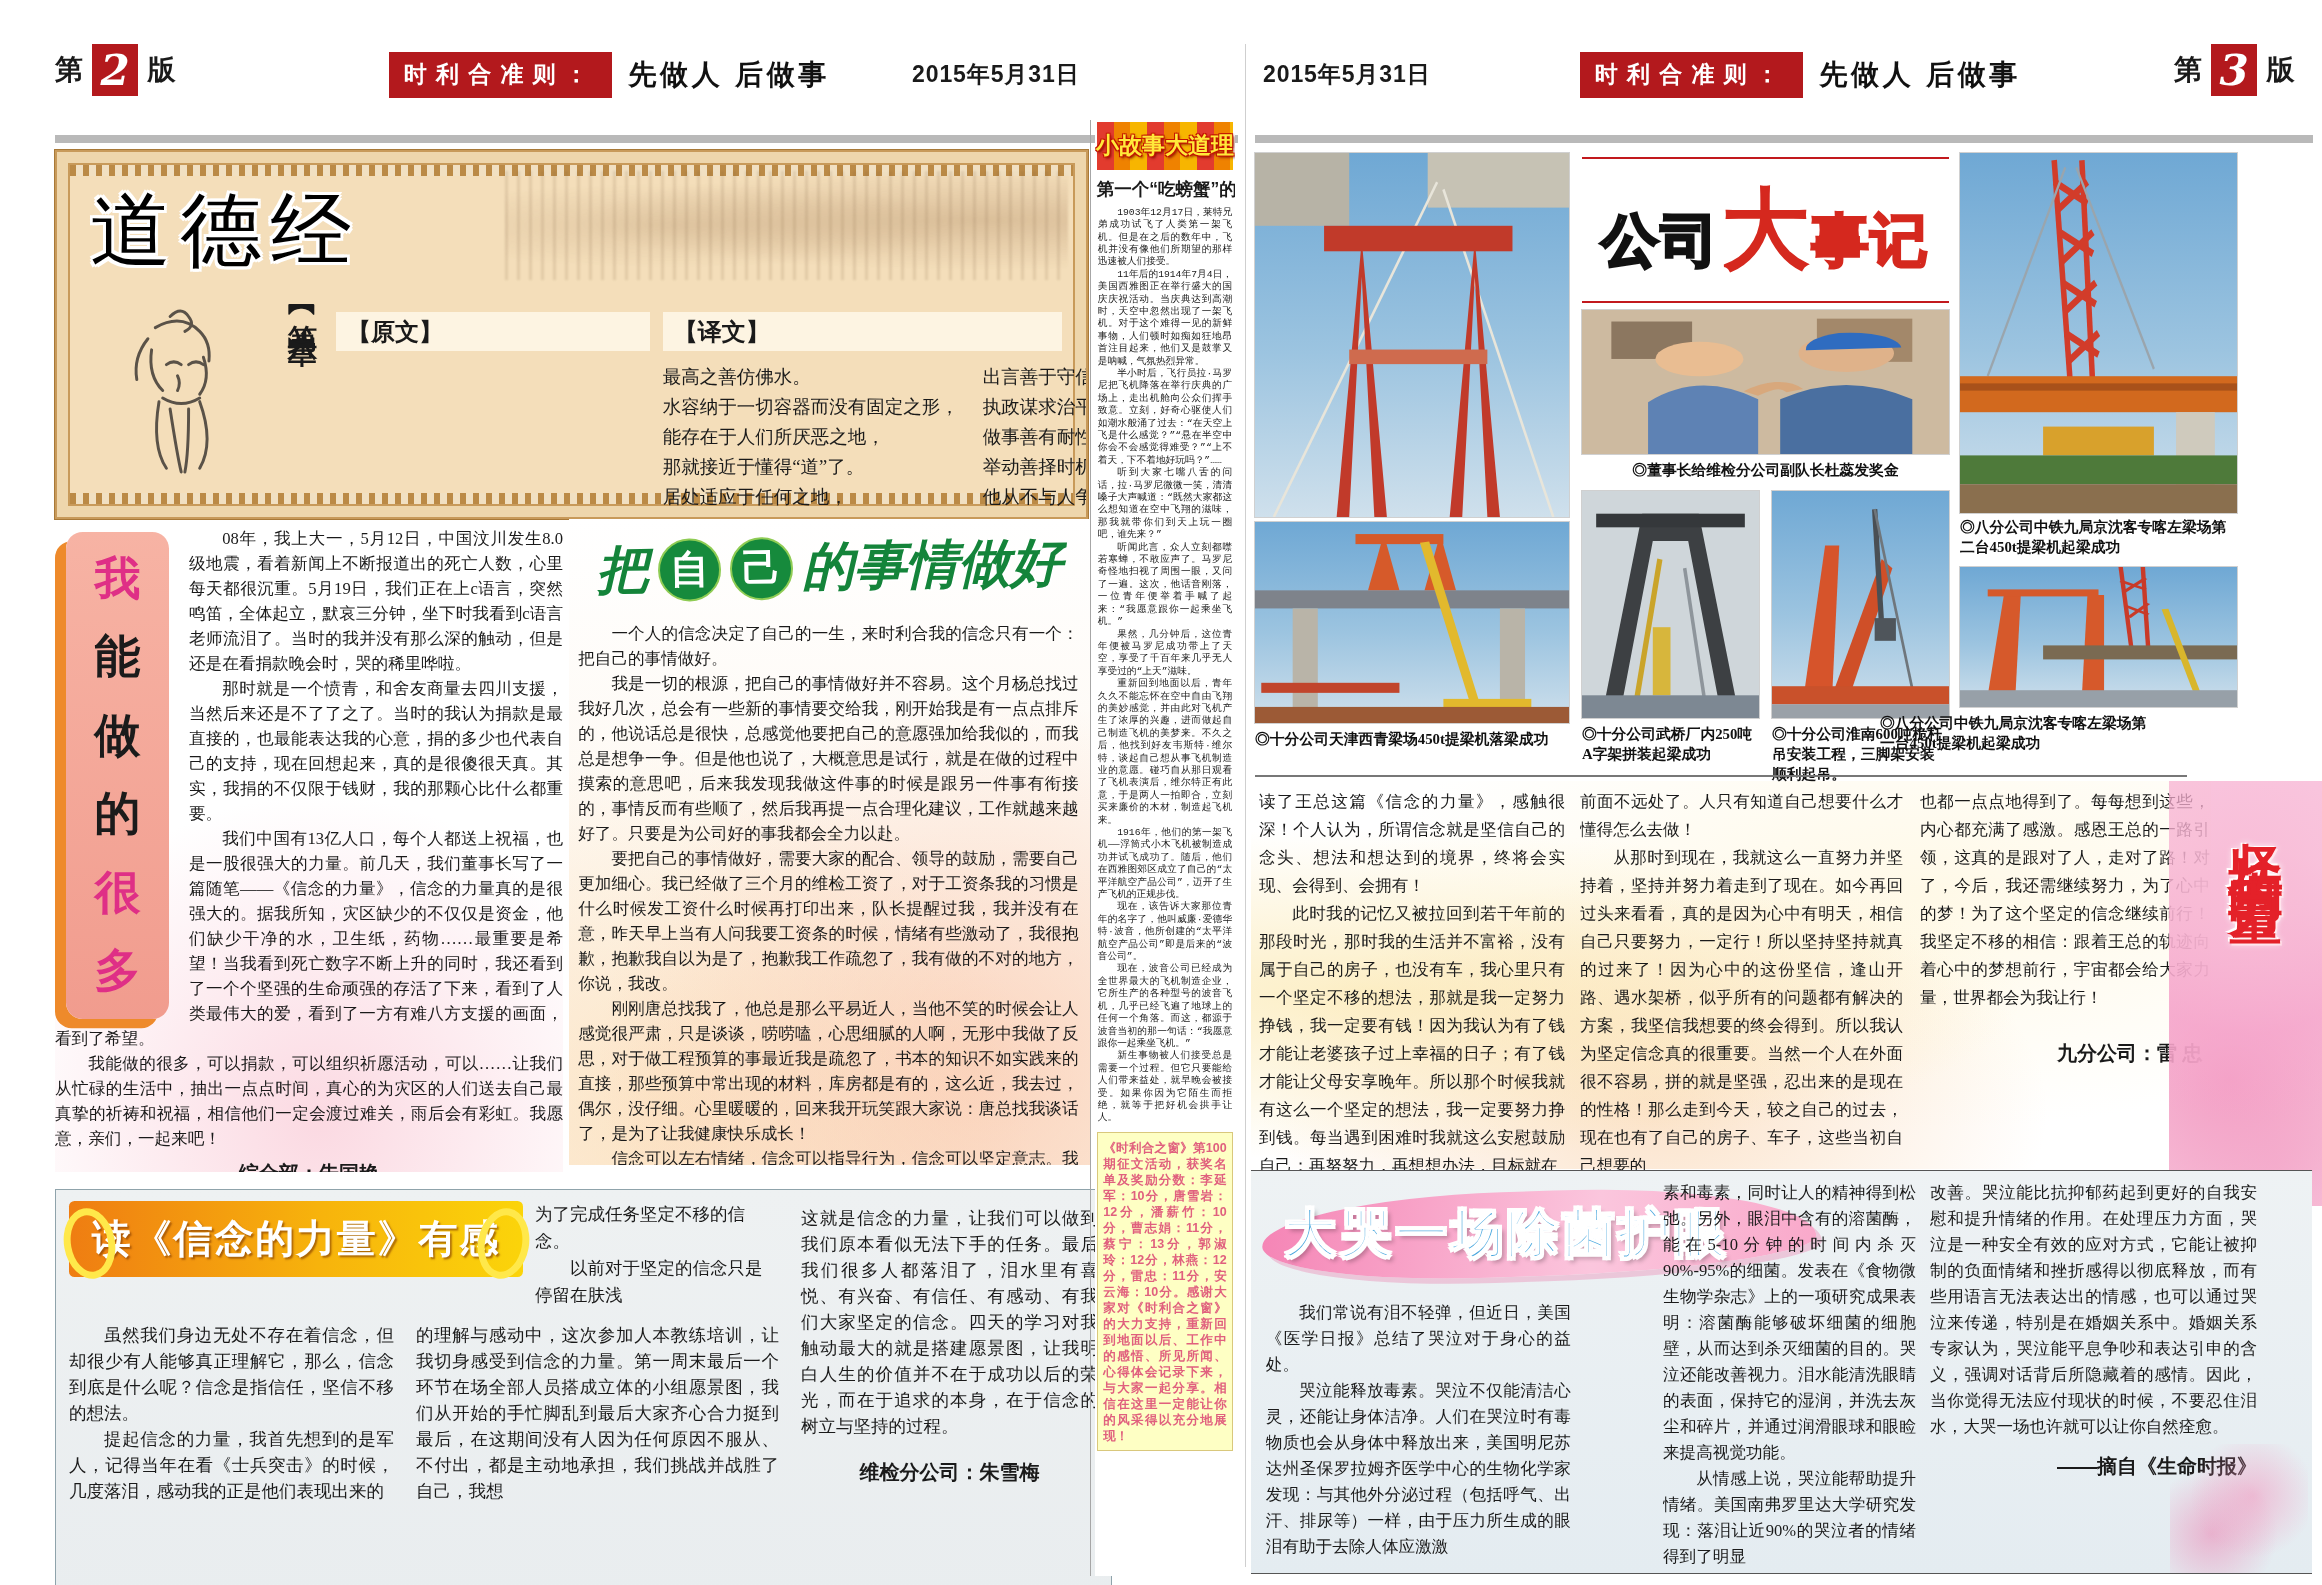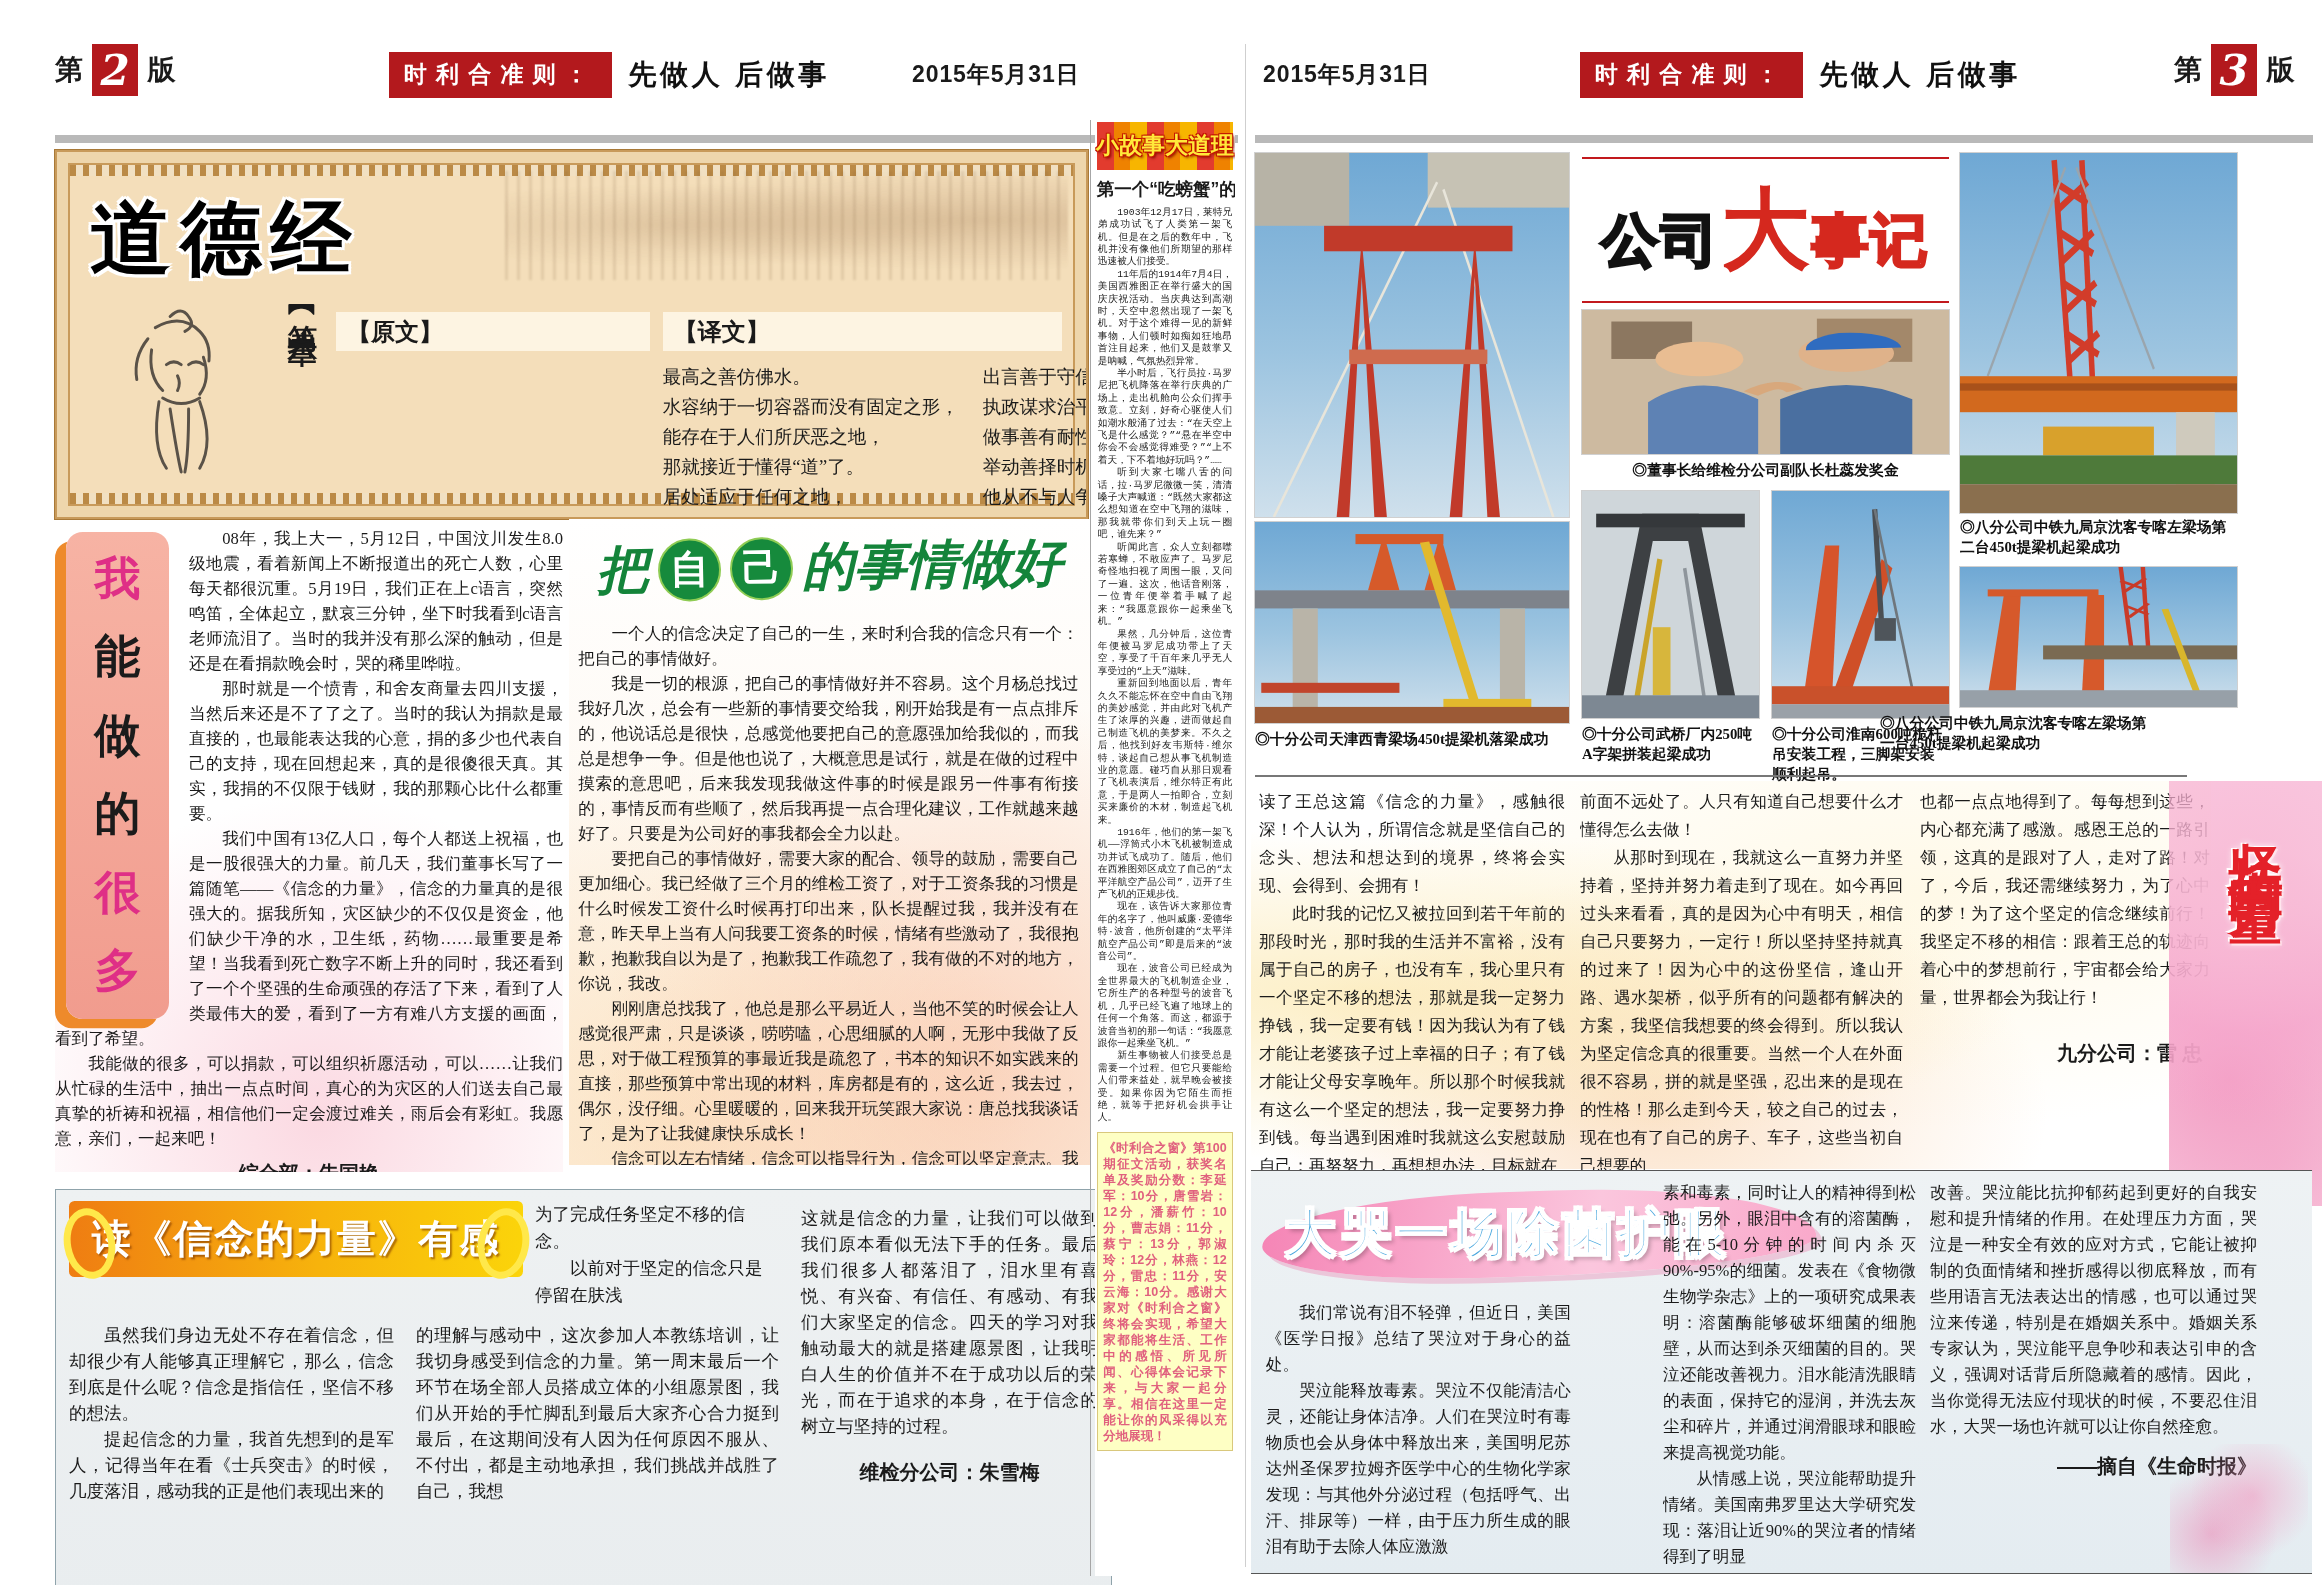--- a/index.html
+++ b/index.html
@@ -16,21 +16,21 @@
   .sloganbox{background:#b3191d;color:#fff;font-weight:bold;font-size:23px;padding:7.4px 14.8px;letter-spacing:9.2px;}
   .sloganmain{font-weight:bold;font-size:28px;letter-spacing:3.7px;color:#111;}
   .dateline{font-family:"Liberation Sans",sans-serif;font-weight:bold;font-size:23px;letter-spacing:0.9px;}
   .grayrule{background:#b9b9b9;height:8.3px;}
 
   
   .ddj{background:#f4deba;border:2.8px solid #c89a5a;outline:0.9px solid #a87938;
        box-shadow:0 0 0 11px #eed6ac inset,0 0 0 13px #c89a5a inset;overflow:hidden;}
   .ddj-strip{position:absolute;left:13px;right:13px;height:11px;
        background:repeating-linear-gradient(90deg,#bb8a46 0 6.5px,#f1e0c2 6.5px 13px);}
-  .ddj-title{position:absolute;left:33px;top:33px;font-family:"Liberation Sans",sans-serif;font-weight:700;
+  .ddj-title{position:absolute;left:33px;top:25px;font-family:"Liberation Sans",sans-serif;font-weight:400;
        font-size:81px;letter-spacing:9.2px;color:#000;
        text-shadow:-2.8px 0 #fff,2.8px 0 #fff,0 -2.8px #fff,0 2.8px #fff,-2.8px -2.8px #fff,2.8px 2.8px #fff,2.8px -2.8px #fff,-2.8px 2.8px #fff;}
   .ddj-band{position:absolute;right:18.5px;top:18.5px;width:563px;height:109px;opacity:.8;filter:blur(0.9px);
        background:repeating-linear-gradient(90deg,rgba(110,80,50,.18) 0 2.8px,transparent 2.8px 12px),
                   radial-gradient(ellipse at 85% 45%,rgba(140,95,55,.30),transparent 60%),
                   radial-gradient(ellipse at 30% 50%,rgba(150,110,70,.22),transparent 55%);}
   .ddj-row{position:absolute;left:28px;right:24px;top:138px;bottom:18.5px;display:flex;gap:13px;}
   .ddj-portrait{width:185px;flex:none;}
   .ddj-chapter{flex:none;writing-mode:vertical-rl;text-orientation:upright;font-weight:bold;
        font-size:29.5px;letter-spacing:5.5px;padding-top:5.5px;}
@@ -280,21 +280,21 @@
         <p>听到大家七嘴八舌的问话，拉·马罗尼微微一笑，清清嗓子大声喊道：“既然大家都这么想知道在空中飞翔的滋味，那我就带你们到天上玩一圈吧，谁先来？”</p>
         <p>听闻此言，众人立刻都噤若寒蝉，不敢应声了。马罗尼奇怪地扫视了周围一眼，又问了一遍。这次，他话音刚落，一位青年便举着手喊了起来：“我愿意跟你一起乘坐飞机。”</p>
         <p>果然，几分钟后，这位青年便被马罗尼成功带上了天空，享受了千百年来几乎无人享受过的“上天”滋味。</p>
         <p>重新回到地面以后，青年久久不能忘怀在空中自由飞翔的美妙感觉，并由此对飞机产生了浓厚的兴趣，进而做起自己制造飞机的美梦来。不久之后，他找到好友韦斯特·维尔特，谈起自己想从事飞机制造业的意愿。碰巧自从那日观看了飞机表演后，维尔特正有此意，于是两人一拍即合，立刻买来廉价的木材，制造起飞机来。</p>
         <p>1916年，他们的第一架飞机——浮筒式小木飞机被制造成功并试飞成功了。随后，他们在西雅图郊区成立了自己的“太平洋航空产品公司”，迈开了生产飞机的正规步伐。</p>
         <p>现在，该告诉大家那位青年的名字了，他叫威廉·爱德华特·波音，他所创建的“太平洋航空产品公司”即是后来的“波音公司”。</p>
         <p>现在，波音公司已经成为全世界最大的飞机制造企业，它所生产的各种型号的波音飞机，几乎已经飞遍了地球上的任何一个角落。而这，都源于波音当初的那一句话：“我愿意跟你一起乘坐飞机。”</p>
         <p>新生事物被人们接受总是需要一个过程。但它只要能给人们带来益处，就早晚会被接受。如果你因为它陌生而拒绝，就等于把好机会拱手让人。</p>
       </div>
     <div class="notice">
-      <p>《时利合之窗》第100期征文活动，获奖名单及奖励分数：李延军：10分，唐雪岩：12分，潘薪竹：10分，曹志娟：11分，蔡宁：13分，郭淑玲：12分，林燕：12分，雷忠：11分，安云海：10分。感谢大家对《时利合之窗》终将会实现，希望大家都能将生活、工作中的感悟、所见所闻、心得体会记录下来，与大家一起分享。相信在这里一定能让你的风采得以充分地展现！</p>
+      <p>《时利合之窗》第100期征文活动，获奖名单及奖励分数：李延军：10分，唐雪岩：12分，潘薪竹：10分，曹志娟：11分，蔡宁：13分，郭淑玲：12分，林燕：12分，雷忠：11分，安云海：10分。感谢大家对《时利合之窗》的大力支持，重新回到地面以后、工作中的感悟、所见所闻、心得体会记录下来，与大家一起分享。相信在这里一定能让你的风采得以充分地展现！</p>
     </div>
   </aside>
 
   <div class="abs vline" style="left:1245px;top:44px;height:1523px;background:#cfcfcf;"></div>
 
   <div class="abs dateline" style="left:1263px;top:59px;">2015年5月31日</div>
   <div class="abs slogan" style="left:1580px;top:52px;">
     <span class="sloganbox">时利合准则：</span>
     <span class="sloganmain">先做人 后做事</span>
   </div>

